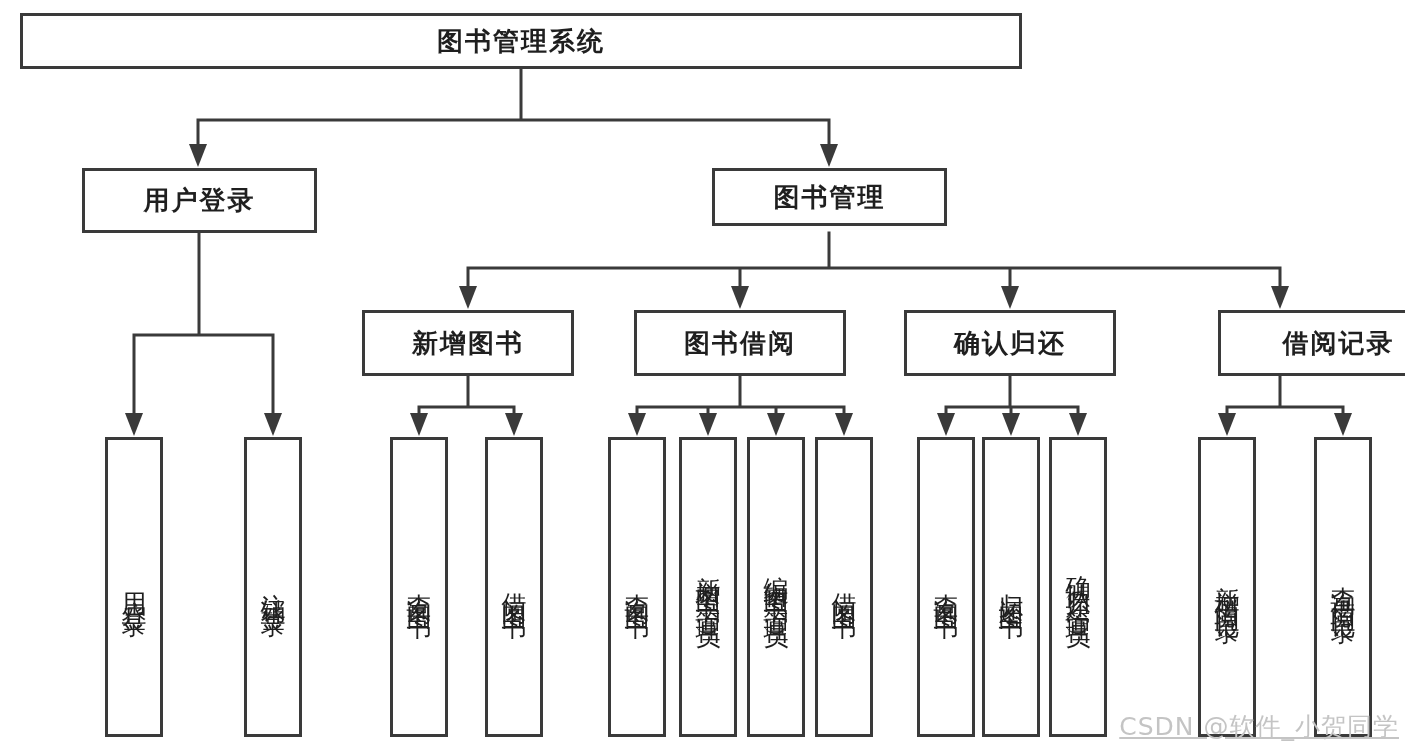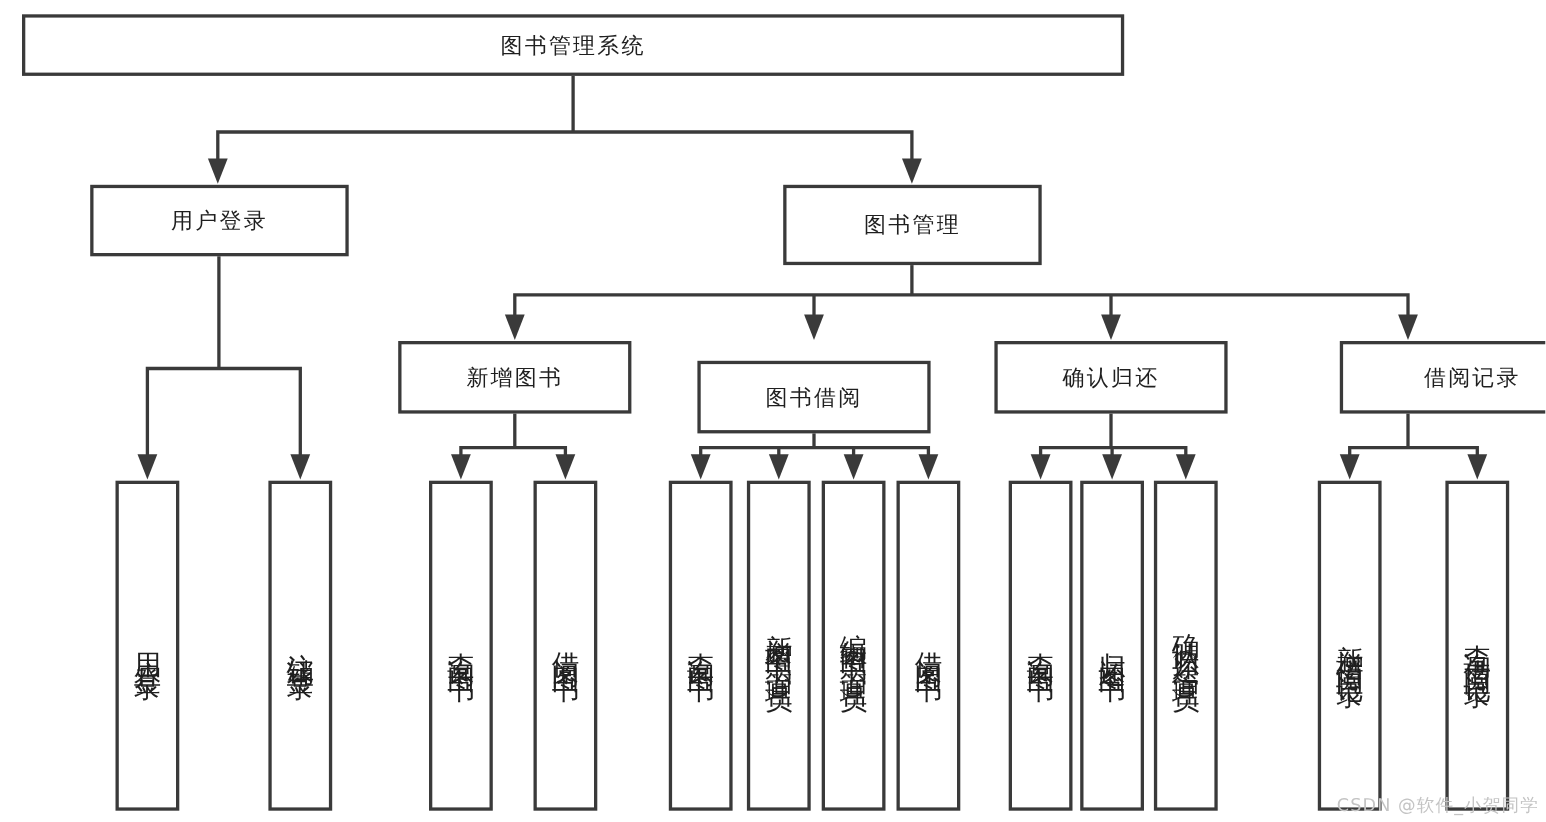--- a/index.html
+++ b/index.html
@@ -20,37 +20,38 @@
   svg.connectors{position:absolute;left:0;top:0;z-index:1;}
   .node{
     position:absolute;
     box-sizing:border-box;
     background:var(--box-bg);
     border:3px solid var(--line);
     color:var(--text);
     z-index:2;
     display:flex;align-items:center;justify-content:center;
   }
-  .hbox{font-size:20px;letter-spacing:2px;white-space:nowrap;}
+  .hbox{font-size:26px;letter-spacing:2px;white-space:nowrap;font-weight:bold;}
   .vbox .vtext{
     writing-mode:vertical-rl;
     text-orientation:mixed;
     font-size:25px;
     letter-spacing:7px;
     white-space:nowrap;
     color:var(--text);
   }
   .watermark{
     position:absolute;
     right:6px;bottom:4px;
     z-index:5;
-    font-size:16px;
+    font-size:25px;
     letter-spacing:1px;
     color:var(--wm);
     white-space:nowrap;
+    text-decoration:underline;
   }
 </style>
 </head>
 <body>
 
 <div class="stage">
 
   <svg class="connectors" width="1405" height="747" viewBox="0 0 1405 747">
     <path fill="none" stroke="#3a3a3a" stroke-width="3" stroke-linecap="square" d="
       M521 69 V120
@@ -105,24 +106,24 @@
         <polygon points="1002,413 1020,413 1011,436" fill="#3a3a3a"></polygon>
         <polygon points="1069,413 1087,413 1078,436" fill="#3a3a3a"></polygon>
         <polygon points="1218,413 1236,413 1227,436" fill="#3a3a3a"></polygon>
         <polygon points="1334,413 1352,413 1343,436" fill="#3a3a3a"></polygon>
       </g>
   </svg>
 
   <div class="node hbox" style="left:20px;top:13px;width:1002px;height:56px;">图书管理系统</div>
 
   <div class="node hbox" style="left:82px;top:168px;width:235px;height:65px;">用户登录</div>
-  <div class="node hbox" style="left:712px;top:168px;width:235px;height:73px;text-align:center;">图书管理</div>
+  <div class="node hbox" style="left:712px;top:168px;width:235px;height:58px;text-align:center;">图书管理</div>
 
   <div class="node hbox" style="left:362px;top:310px;width:212px;height:66px;">新增图书</div>
-  <div class="node hbox" style="left:634px;top:310px;width:212px;height:66px;margin-top:18px;">图书借阅</div>
+  <div class="node hbox" style="left:634px;top:310px;width:212px;height:66px;">图书借阅</div>
   <div class="node hbox" style="left:904px;top:310px;width:212px;height:66px;">确认归还</div>
   <div class="node hbox" style="left:1174px;top:310px;width:241px;height:66px;margin-left:44px;">借阅记录</div>
 
   <div class="node vbox" style="left:105px;top:437px;width:58px;height:300px;">
     <span class="vtext">用户登录</span>
   </div>
   <div class="node vbox" style="left:244px;top:437px;width:58px;height:300px;">
     <span class="vtext">注销登录</span>
   </div>
 

